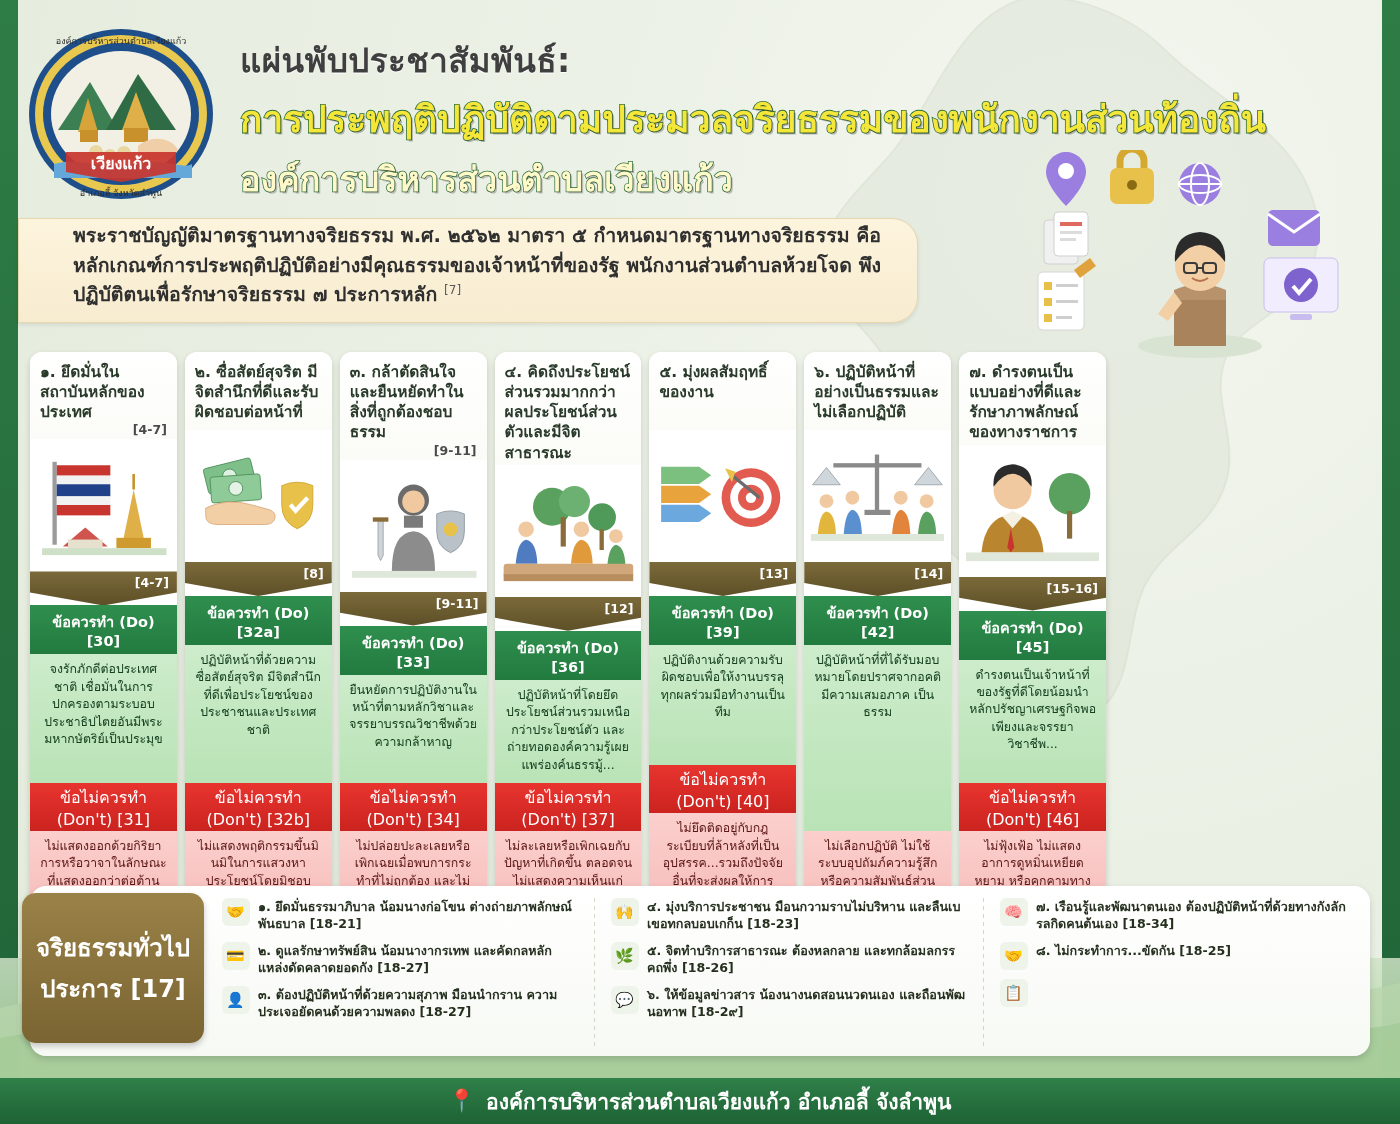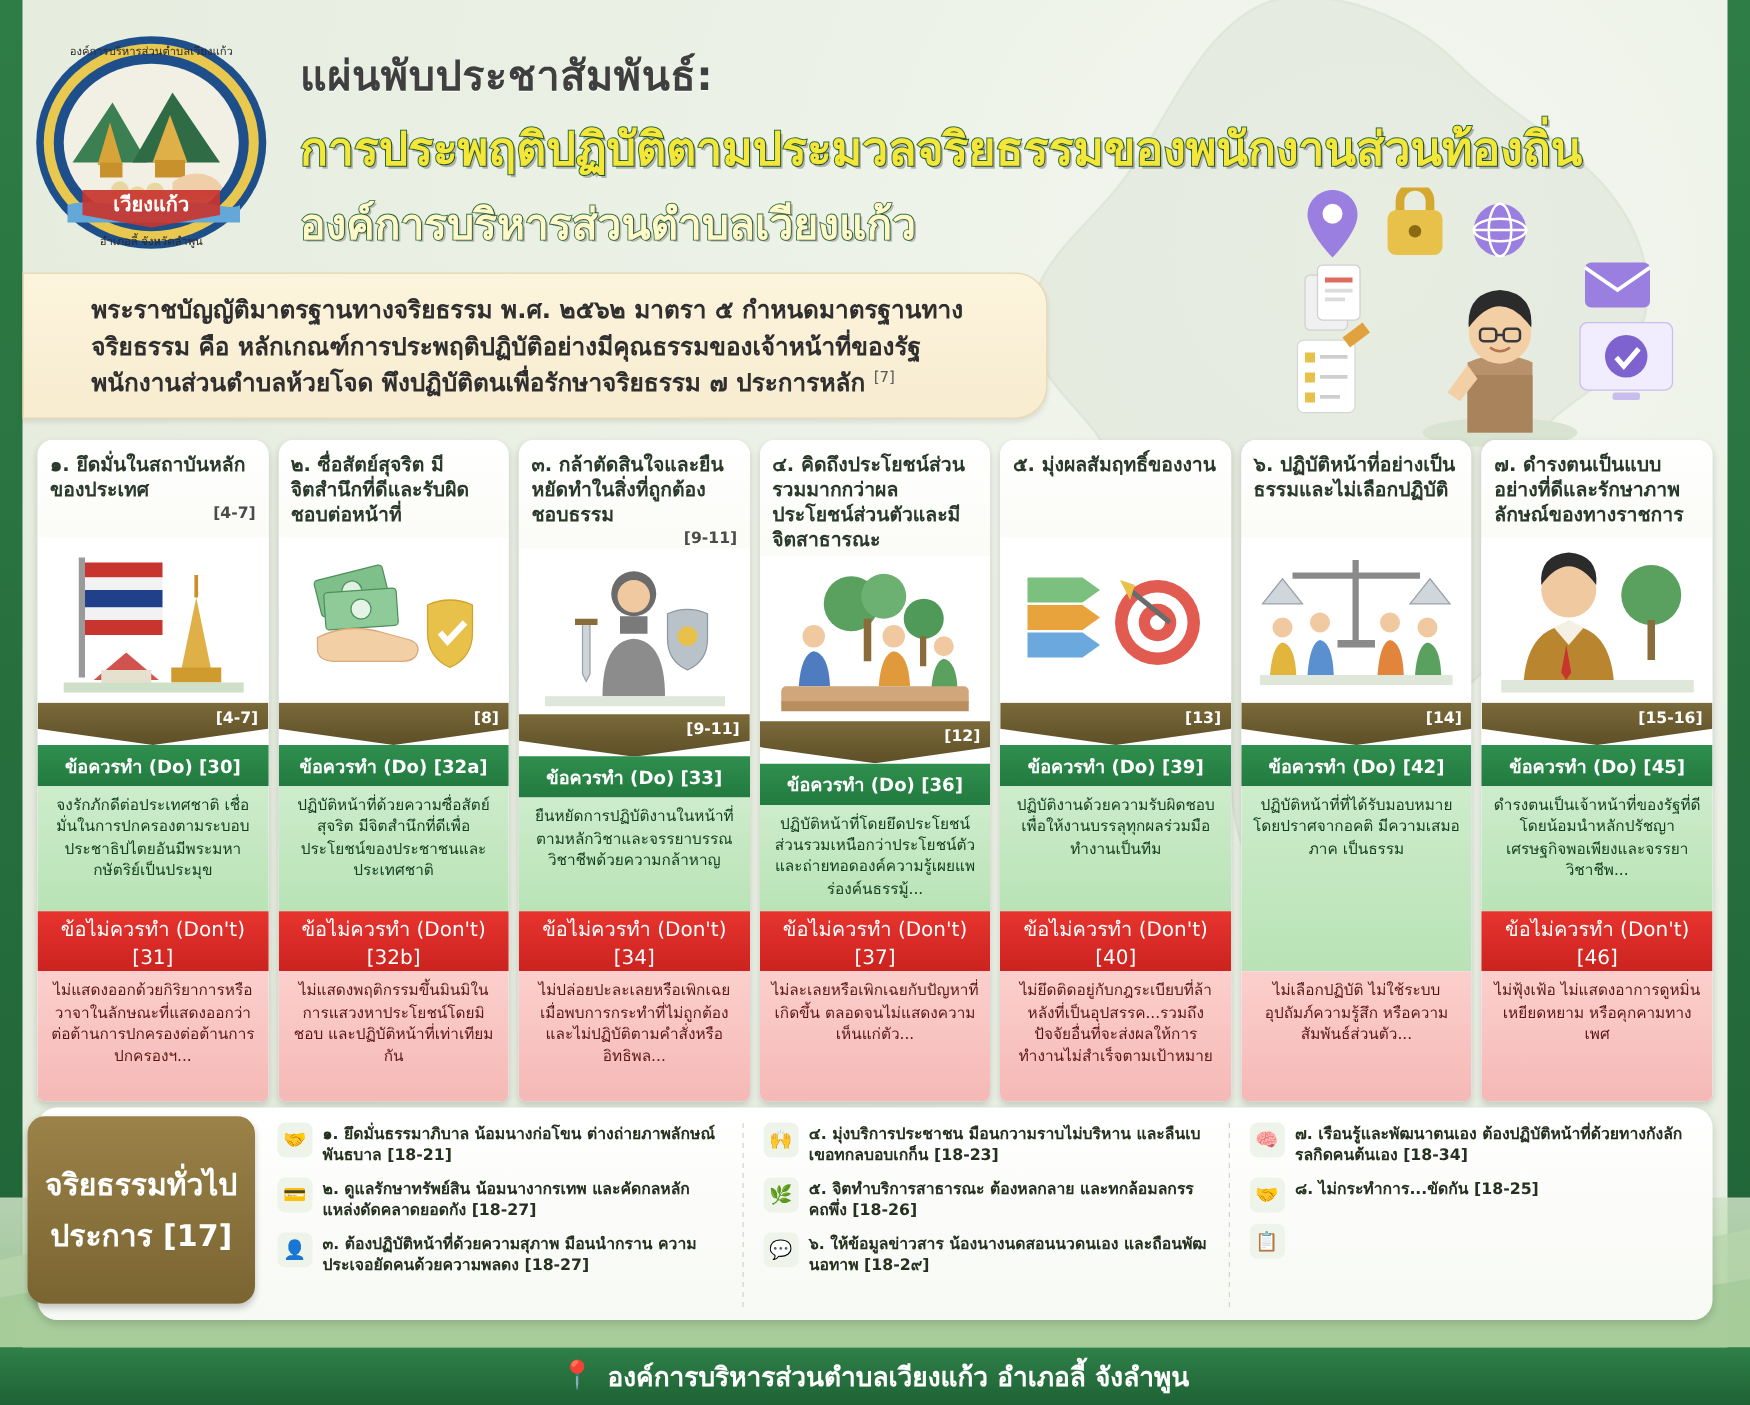--- a/index.html
+++ b/index.html
@@ -70,36 +70,36 @@
   .t3 {
     font-size:34px; font-weight:bold; color:#fff8c9;
     -webkit-text-stroke:1.4px #2a6b3a;
     paint-order:stroke fill;
     margin-top:4px;
     text-shadow:2px 2px 0 rgba(0,0,0,.22);
   }
 
   
   .intro {
-    position:absolute; left:18px; top:218px; width:820px; min-height:96px;
+    position:absolute; left:18px; top:218px; width:900px; min-height:96px;
     background:linear-gradient(180deg,#fdf4dd,#f7ecd0);
     border-radius:0 26px 26px 0;
     border:1px solid #e6d7ae;
     box-shadow:0 2px 4px rgba(0,0,0,.09);
-    padding:14px 28px 12px 54px;
+    padding:2px 28px 12px 54px;
     color:#2f2f2f; font-size:19.5px; line-height:1.52; font-weight:bold;
   }
   .intro sup { font-size:12px; font-weight:normal; color:#5a5a5a; }
 
   
   .cluster { position:absolute; right:26px; top:150px; width:350px; height:210px; }
 
   
   .cards {
-    position:absolute; left:30px; top:352px; width:1340px;
+    position:absolute; left:30px; top:352px; width:1076px;
     display:flex; gap:8px;border-radius:19px;
   }
   .card {
     width:185px; background:#fff;
     border-radius:12px 12px 6px 6px;
     box-shadow:0 3px 6px rgba(0,0,0,.16);
     overflow:hidden; display:flex; flex-direction:column;
   }
   .card-head {
     background:linear-gradient(180deg,#ffffff,#fbfbf7);

